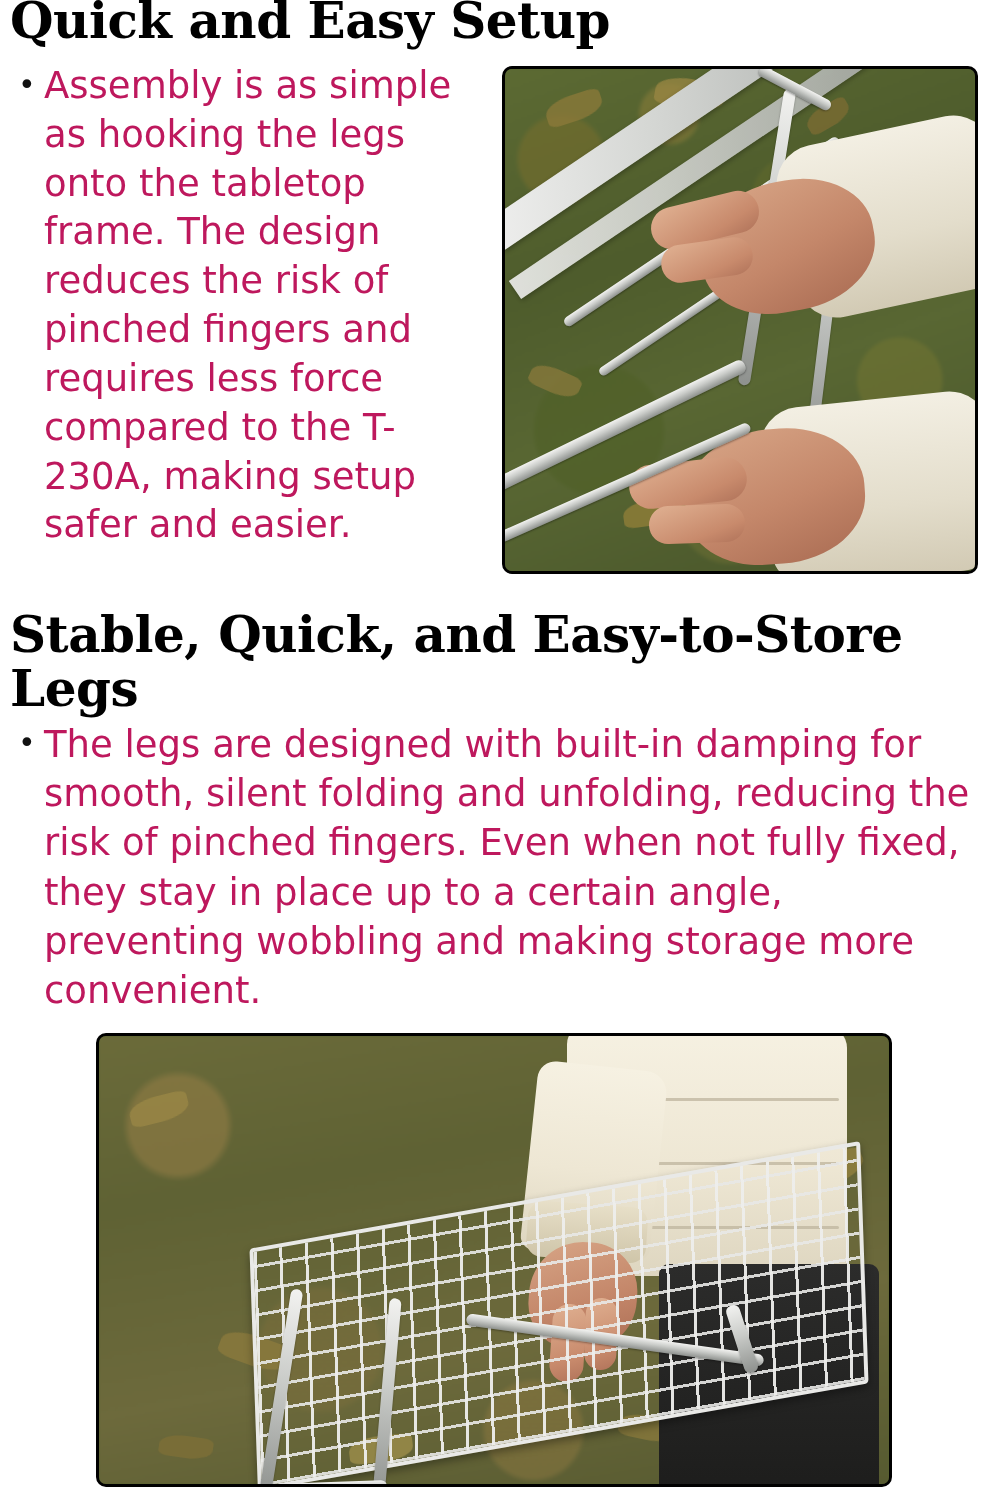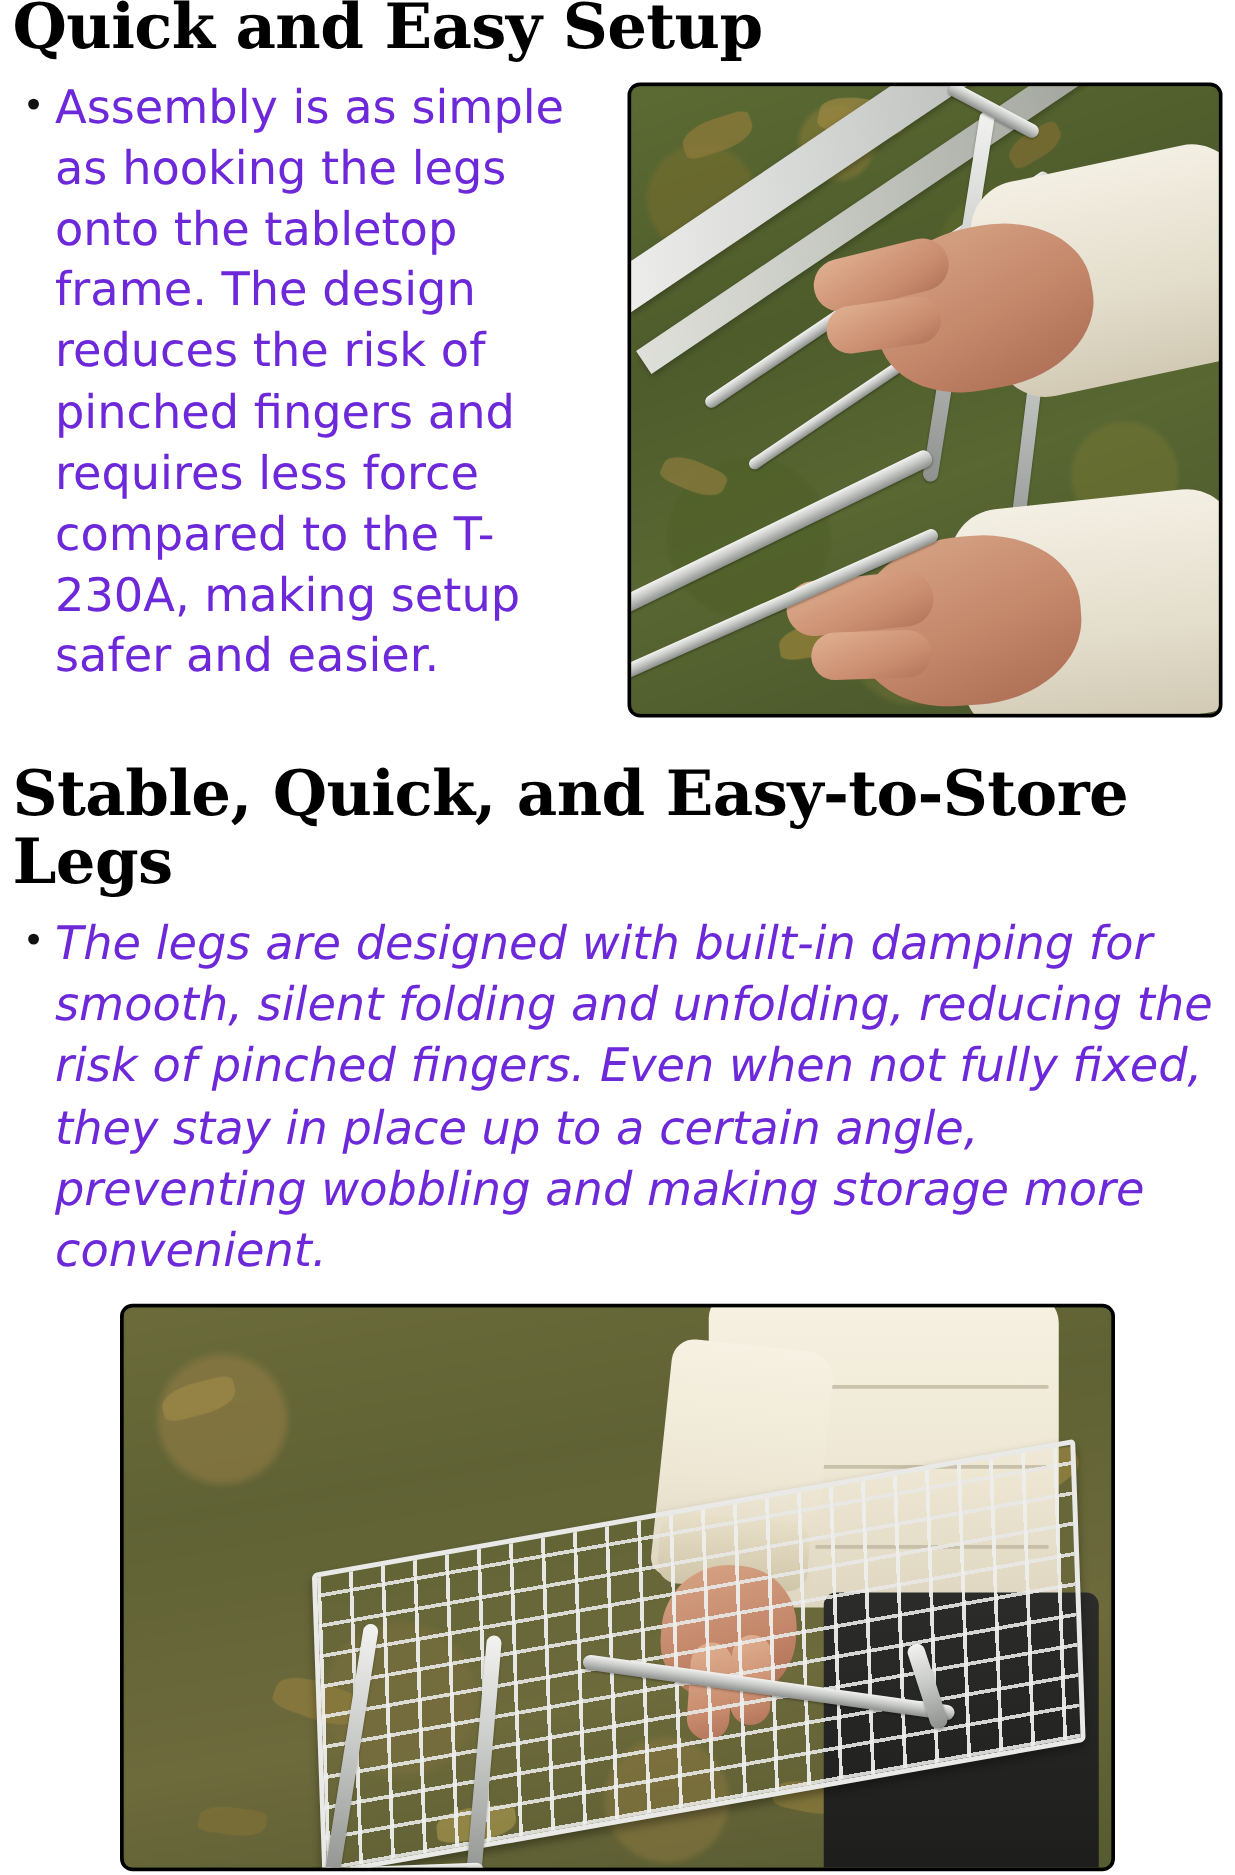--- a/index.html
+++ b/index.html
@@ -46,21 +46,21 @@
     padding: 0;
     list-style: none;
   }
   .bullet-item {
     position: relative;
     padding-left: 34px;
     font-size: 37px;
     line-height: 1.32;
     font-family: "DejaVu Sans", sans-serif;
     font-weight: 400;
-    color: #6d28d9;
+    color: #be185d;
   }
   .bullet-item::before {
     content: "\2022";
     position: absolute;
     left: 8px;
     top: 0;
     font-size: 30px;
     line-height: 1.5;
     color: #111;
   }
@@ -95,22 +95,21 @@
 
   .section-two {
     margin-top: 34px;
   }
   .wide-bullet {
     font-size: 37px;
     line-height: 1.33;
     padding-left: 34px;
   }
   .section-two .bullet-list {
-    margin-top: 14px;
-    font-style: italic;
+    margin-top: 4px;
   }
 
   .photo-row {
     display: flex;
     justify-content: center;
     margin-top: 18px;
   }
 
   
   .grass {

